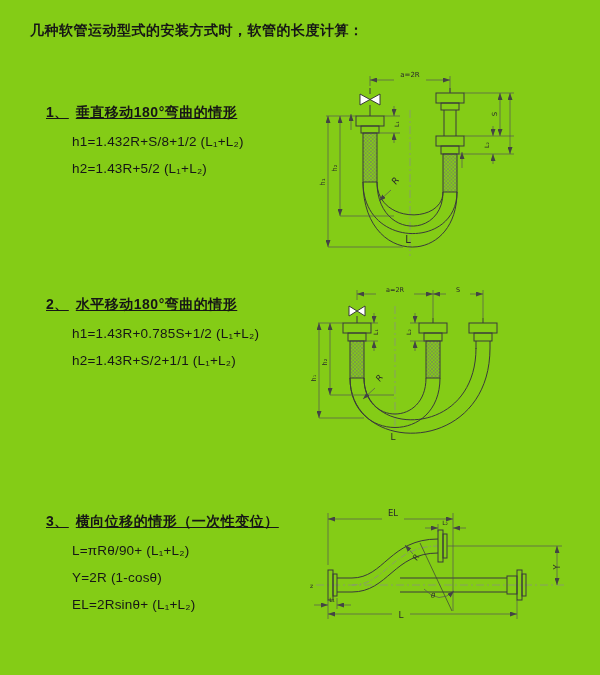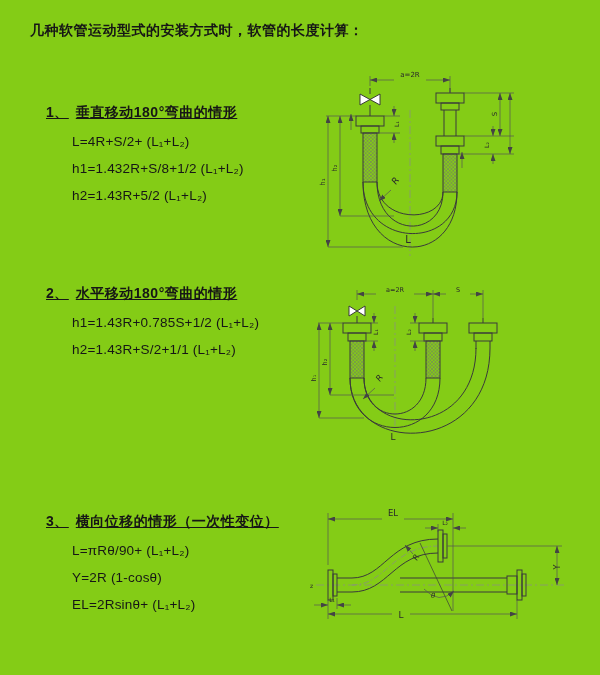--- a/index.html
+++ b/index.html
@@ -19,26 +19,25 @@
 <body>
 
 <div class="page">
 
   <div class="doc-title">几种软管运动型式的安装方式时，软管的长度计算：</div>
 
   <div class="section" style="left:46px;top:104px;">
     <div class="sec-head">
       <span class="sec-num">1、</span><span>垂直移动180°弯曲的情形</span>
     </div>
-    <div class="formula">L=4R+S/2+ (L₁+L₂)</div>
     <div class="formula">h1=1.432R+S/8+1/2 (L₁+L₂)</div>
     <div class="formula">h2=1.43R+5/2 (L₁+L₂)</div>
   </div>
 
-  <div class="section" style="left:46px;top:285px;">
+  <div class="section" style="left:46px;top:296px;">
     <div class="sec-head">
       <span class="sec-num">2、</span><span>水平移动180°弯曲的情形</span>
     </div>
     <div class="formula">h1=1.43R+0.785S+1/2 (L₁+L₂)</div>
     <div class="formula">h2=1.43R+S/2+1/1 (L₁+L₂)</div>
   </div>
 
   <div class="section" style="left:46px;top:513px;">
     <div class="sec-head">
       <span class="sec-num">3、</span><span>横向位移的情形（一次性变位）</span>

